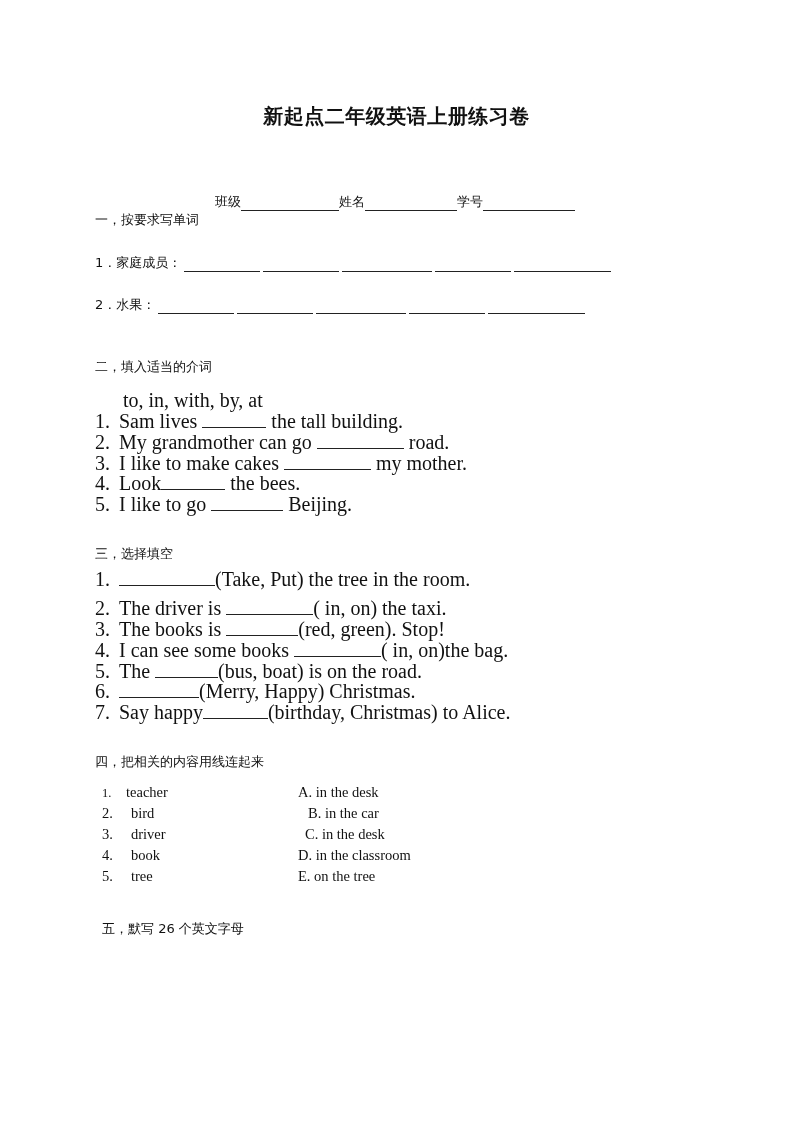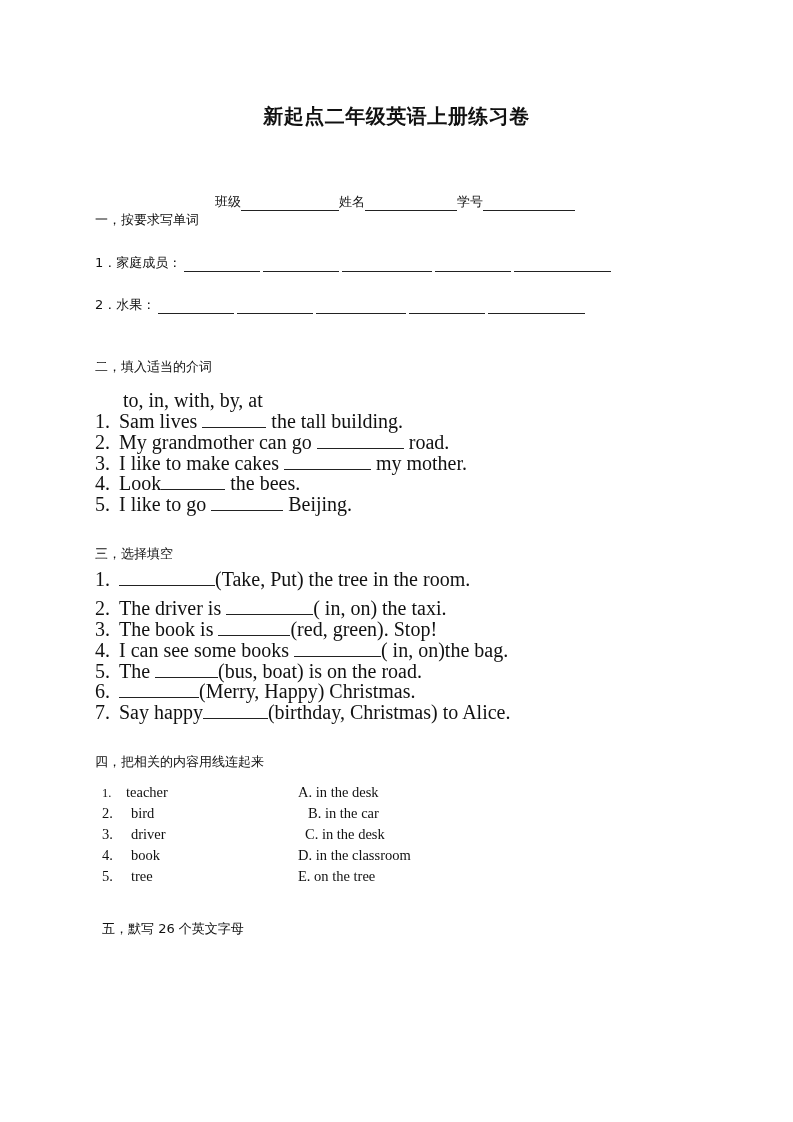--- a/index.html
+++ b/index.html
@@ -120,21 +120,21 @@
 
 <div class="abs section-heading cjk" style="top:545px">三，选择填空</div>
 
 <div class="abs line-item" style="top:568px">
   <span class="num">1.</span><span></span><span class="u" style="width:96px"></span><span>(Take, Put) the tree in the room.</span>
 </div>
 <div class="abs line-item" style="top:597px">
   <span class="num">2.</span><span>The driver is </span><span class="u" style="width:87px"></span><span>( in, on) the taxi.</span>
 </div>
 <div class="abs line-item" style="top:618px">
-  <span class="num">3.</span><span>The book is </span><span class="u" style="width:72px"></span><span>(red, green). Stop!</span>
+  <span class="num">3.</span><span>The books is </span><span class="u" style="width:72px"></span><span>(red, green). Stop!</span>
 </div>
 <div class="abs line-item" style="top:639px">
   <span class="num">4.</span><span>I can see some books </span><span class="u" style="width:87px"></span><span>( in, on)the bag.</span>
 </div>
 <div class="abs line-item" style="top:660px">
   <span class="num">5.</span><span>The </span><span class="u" style="width:63px"></span><span>(bus, boat) is on the road.</span>
 </div>
 <div class="abs line-item" style="top:680px">
   <span class="num">6.</span><span></span><span class="u" style="width:80px"></span><span>(Merry, Happy) Christmas.</span>
 </div>

